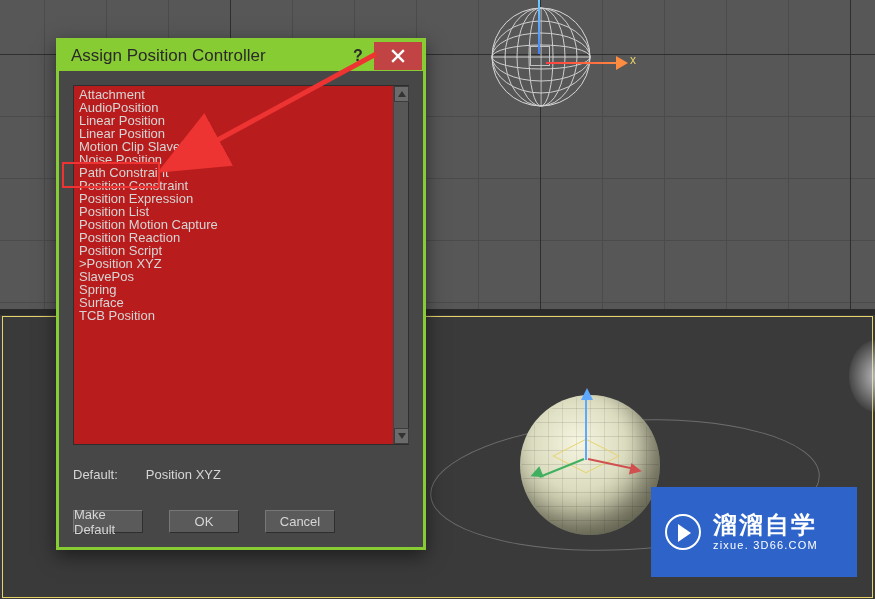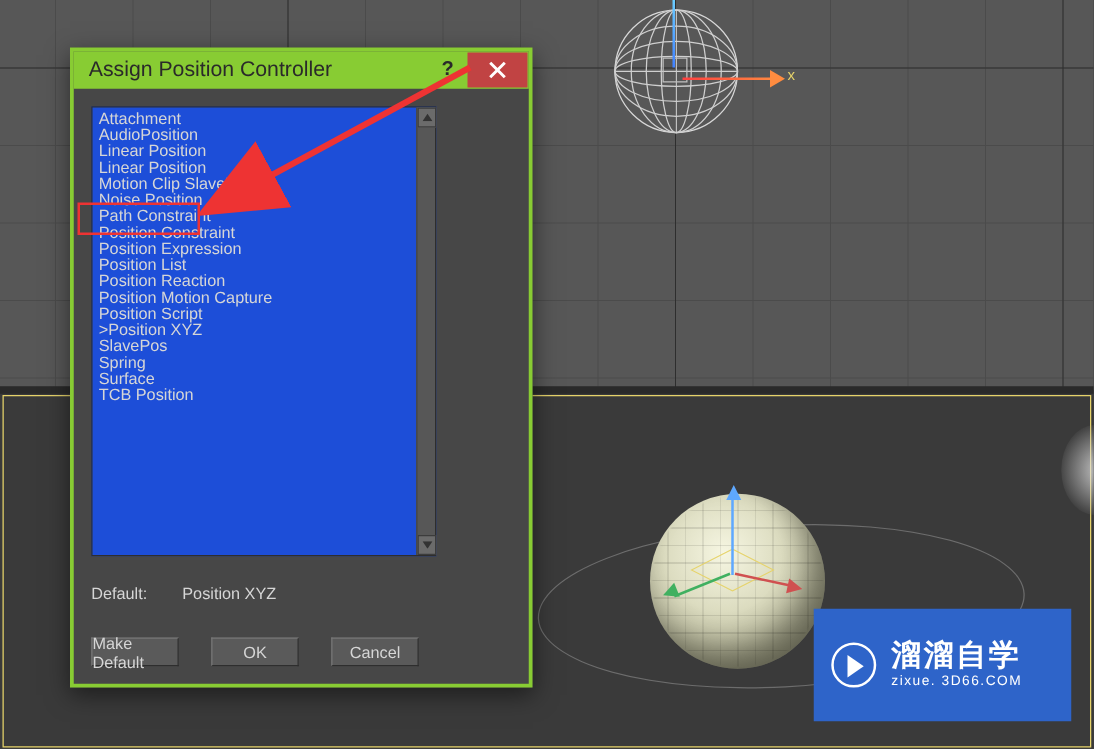--- a/index.html
+++ b/index.html
@@ -227,23 +227,23 @@
       margin-right: 1px;
       background: #c14343;
       color: #fff;
     }
     .titlebar .tbtn.close svg { width: 14px; height: 14px; }
 
     .body {
       padding: 14px 14px 14px 14px;
     }
     .listbox {
-      width: 276px;
+      width: 336px;
       height: 360px;
-      background: #1d4ed8;
+      background: #b91c1c;
       border: 1px solid #2e2e2e;
       position: relative;
       display: flex;
     }
     .listbox .items {
       flex: 1;
       overflow: hidden;
       padding: 2px 0 0 4px;
     }
     .listbox .item {
@@ -388,22 +388,22 @@
           <div class="item">Attachment</div>
           <div class="item">AudioPosition</div>
           <div class="item">Linear Position</div>
           <div class="item">Linear Position</div>
           <div class="item">Motion Clip SlavePos</div>
           <div class="item">Noise Position</div>
           <div class="item">Path Constraint</div>
           <div class="item">Position Constraint</div>
           <div class="item">Position Expression</div>
           <div class="item">Position List</div>
+          <div class="item">Position Motion Capture</div>
           <div class="item">Position Reaction</div>
-          <div class="item">Position Motion Capture</div>
           <div class="item">Position Script</div>
           <div class="item">&gt;Position XYZ</div>
           <div class="item">SlavePos</div>
           <div class="item">Spring</div>
           <div class="item">Surface</div>
           <div class="item">TCB Position</div>
         </div>
       <div class="scrollbar">
         <div class="sbtn up">
           <svg width="8" height="6">

